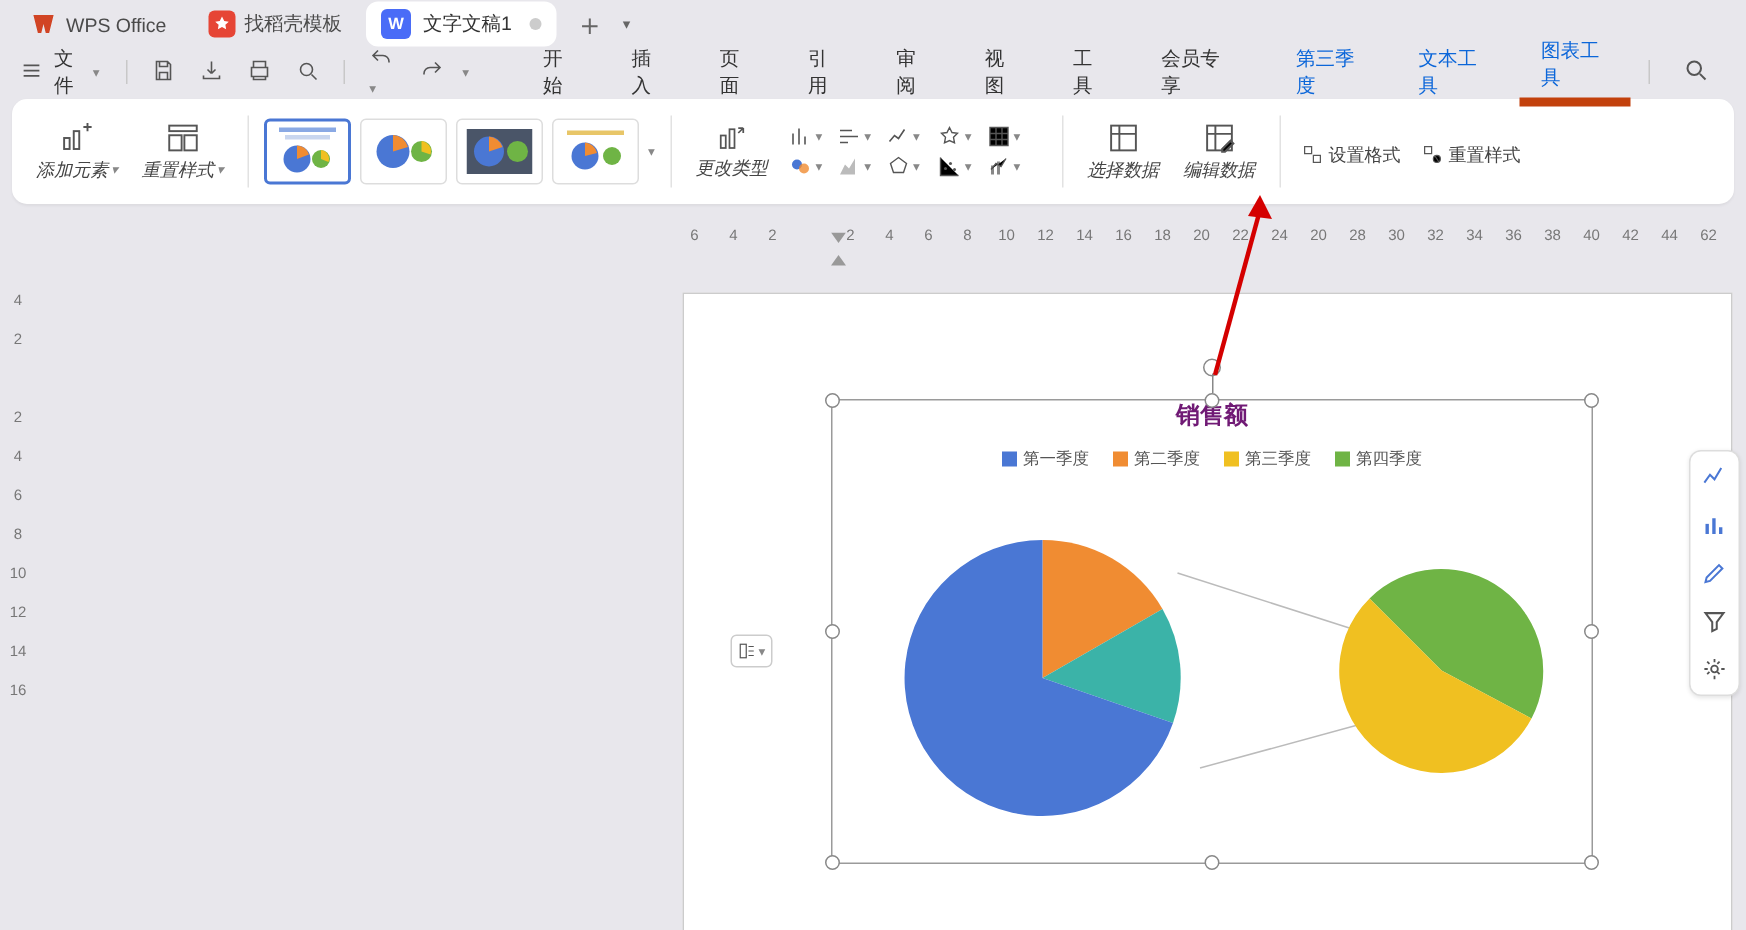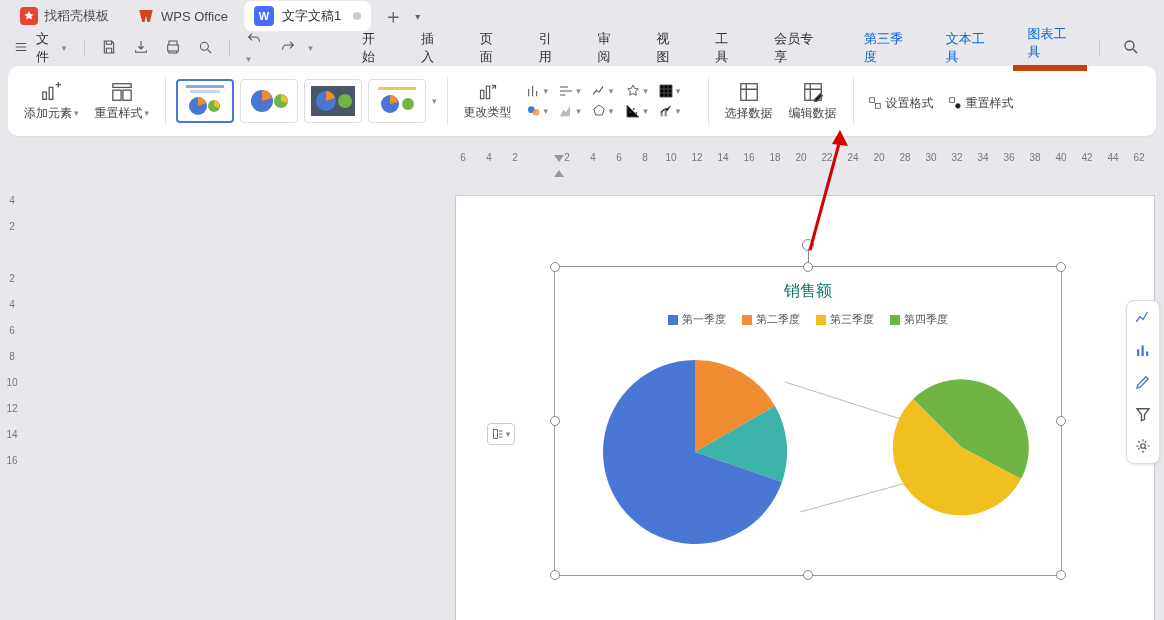--- a/index.html
+++ b/index.html
@@ -24,21 +24,21 @@
 .menu-row .sep { width:1px; height:16px; background:#c8c8c8; margin:0 4px; }
 .menu-row .menu-item { padding:0 14px; cursor:pointer; }
 .menu-row .menu-item.tool { color:#0b66d9; }
 .menu-row .menu-item.active { color:#0b66d9; border-bottom:6px solid #c2410c; padding-bottom:4px; }
 .menu-row .spacer { flex:1; }
 .menu-row .search-ico { color:#444; padding:0 10px; }
 
 
 .ribbon { background:#fff; height:70px; border-radius:10px; margin:2px 8px 0 8px; display:flex; align-items:center; padding:0 10px; gap:4px; box-shadow:0 1px 2px rgba(0,0,0,.05); }
 .rb-group { display:flex; flex-direction:column; align-items:center; gap:2px; padding:0 6px; font-size:12px; color:#444; }
-.rb-group .lbl { display:flex; align-items:center; gap:2px; }
+.rb-group .lbl { display:flex; align-items:center; gap:2px;font-style:italic; }
 .rb-group svg { color:#555; }
 .rb-sep { width:1px; height:48px; background:#e2e2e2; margin:0 6px; }
 .style-strip { display:flex; align-items:center; gap:6px; }
 .style-thumb { width:58px; height:44px; border:1px solid #ddd; border-radius:4px; display:flex; flex-direction:column; align-items:center; justify-content:center; position:relative; overflow:hidden; }
 .style-thumb.sel { border:2px solid #4a77d4; }
 .style-thumb .bar { height:3px; background:#8aa9e4; margin-bottom:2px; }
 .icon-grid { display:grid; grid-template-columns:repeat(3,auto); grid-template-rows:repeat(2,auto); gap:4px 10px; padding:0 4px; }
 .icon-grid .cell { display:flex; align-items:center; color:#555; font-size:12px; gap:2px; }
 .ribbon select { height:26px; width:160px; border:1px solid #ccc; border-radius:4px; font-size:12px; padding:0 6px; color:#333; }
 .fmt-row { display:flex; gap:14px; margin-top:4px; font-size:12px; color:#444; }
@@ -57,21 +57,21 @@
 
 
 .chart-frame { position:absolute; left:98px; top:70px; width:508px; height:310px; border:1px solid #9a9a9a; }
 .handle { position:absolute; width:10px; height:10px; border:1px solid #888; background:#fff; border-radius:50%; }
 .h-tl{left:-5px;top:-5px}.h-tr{right:-5px;top:-5px}.h-bl{left:-5px;bottom:-5px}.h-br{right:-5px;bottom:-5px}
 .h-t{left:50%;top:-5px;margin-left:-5px}.h-b{left:50%;bottom:-5px;margin-left:-5px}
 .h-l{left:-5px;top:50%;margin-top:-5px}.h-r{right:-5px;top:50%;margin-top:-5px}
 .rot { position:absolute; left:50%; top:-28px; margin-left:-6px; width:12px; height:12px; border:1px solid #888; background:#fff; border-radius:50%; }
 .rot-line { position:absolute; left:50%; top:-18px; width:1px; height:13px; background:#888; }
 
-.chart-title { text-align:center; font-size:16px; font-weight:normal; color:#0f766e; margin-top:14px; }
+.chart-title { text-align:center; font-size:16px; font-weight:bold; color:#701a75; }
 .legend { display:flex; justify-content:center; gap:16px; margin-top:10px; font-size:11px; color:#555; }
 .legend .lg { display:flex; align-items:center; gap:4px; }
 .legend .sw { width:10px; height:10px; }
 
 .pies { position:absolute; left:0; right:0; top:80px; bottom:10px; }
 .pie-main { position:absolute; left:40px; top:5px; }
 .pie-sub { position:absolute; right:30px; top:30px; }
 .connector { position:absolute; left:225px; top:20px; }
 
 
@@ -83,33 +83,33 @@
 
 
 .red-arrow { position:absolute; left:800px; top:130px; pointer-events:none; }
 
 .chev { font-size:9px; color:#888; }
 </style>
 </head>
 <body>
 
 <div class="title-row">
+  <div class="tab-app wps">
+    <svg width="18" height="18" viewBox="0 0 24 24">
+        <path fill="currentColor" d="M3 4h18l-4 16h-3l-2-8-2 8H7L3 4z"></path>
+      </svg>
+    <span>WPS Office</span>
+  </div>
   <div class="tab-app docer">
     <span class="docer-box">
         <svg width="12" height="12" viewBox="0 0 24 24">
           <path fill="#fff" d="M12 2l3 6 6 1-4.5 4 1 6-5.5-3-5.5 3 1-6L3 9l6-1z"></path>
         </svg>
       </span>
     <span>找稻壳模板</span>
-  </div>
-  <div class="tab-app wps">
-    <svg width="18" height="18" viewBox="0 0 24 24">
-        <path fill="currentColor" d="M3 4h18l-4 16h-3l-2-8-2 8H7L3 4z"></path>
-      </svg>
-    <span>WPS Office</span>
   </div>
   <div class="tab-doc">
     <span class="wbox">W</span>
     <span>文字文稿1</span>
     <span class="dot"></span>
   </div>
   <span class="plus">＋</span>
   <span class="chev">▾</span>
 </div>
 

